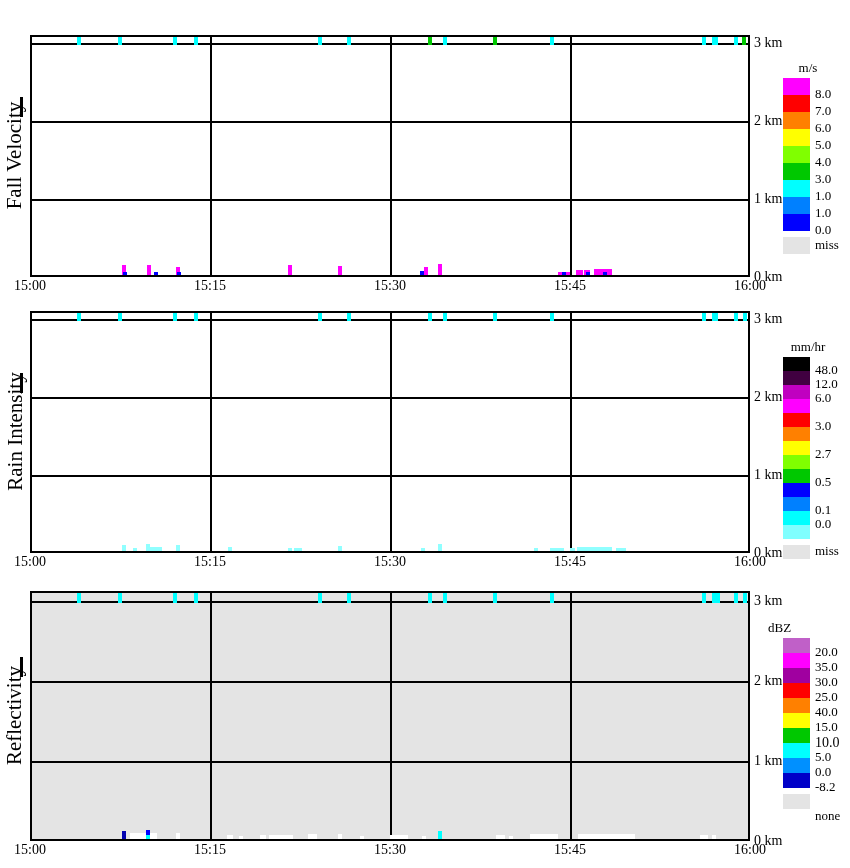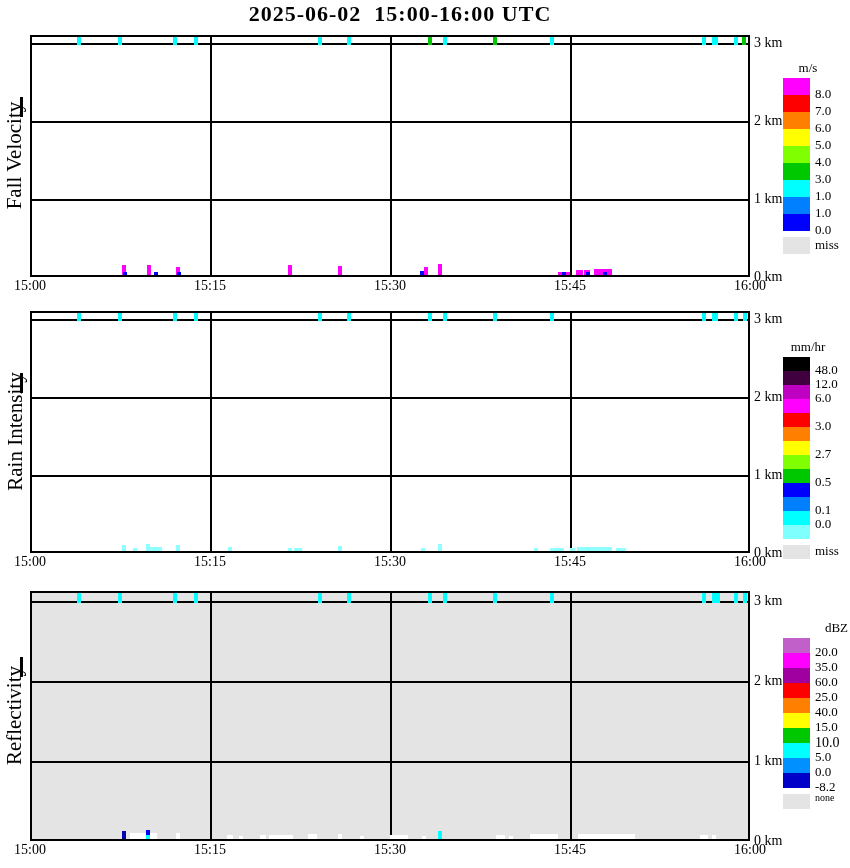--- a/index.html
+++ b/index.html
@@ -7,21 +7,20 @@
         font-family:"Liberation Serif", "DejaVu Serif", serif;overflow:hidden;}
   .fig-title{position:absolute;top:2px;left:30px;width:740px;text-align:center;
         font-size:22px;font-weight:bold;letter-spacing:1px;white-space:pre;}
   .panel{position:absolute;border:2px solid #000;box-sizing:border-box;overflow:hidden;}
   span,div{line-height:1.1;}
 </style>
 </head>
 <body>
 
 <div class="page" id="fig">
-  <div class="fig-title">2025-06-02  15:00-16:00 UTC</div>
 <div class="panel" style="position: absolute; left: 30px; top: 35px; width: 720px; height: 242px; background: rgb(255, 255, 255);">
       <div style="position: absolute; left: 0px; right: 0px; top: 6px; height: 2px; background: rgb(0, 0, 0);"></div>
       <div style="position: absolute; left: 0px; right: 0px; top: 84px; height: 2px; background: rgb(0, 0, 0);"></div>
       <div style="position: absolute; left: 0px; right: 0px; top: 162px; height: 2px; background: rgb(0, 0, 0);"></div>
       <div style="position: absolute; top: 0px; bottom: 0px; left: 178px; width: 2px; background: rgb(0, 0, 0);"></div>
       <div style="position: absolute; top: 0px; bottom: 0px; left: 358px; width: 2px; background: rgb(0, 0, 0);"></div>
       <div style="position: absolute; top: 0px; bottom: 0px; left: 538px; width: 2px; background: rgb(0, 0, 0);"></div>
       <div style="position: absolute; left: 44.8px; top: 0px; width: 3.96px; height: 8px; background: rgb(0, 255, 255);"></div>
       <div style="position: absolute; left: 85.6px; top: 0px; width: 3.96px; height: 8px; background: rgb(0, 255, 255);"></div>
       <div style="position: absolute; left: 140.8px; top: 0px; width: 3.96px; height: 8px; background: rgb(0, 255, 255);"></div>
@@ -226,32 +225,32 @@
     <span style="position: absolute; left: 180px; top: 842px; width: 60px; text-align: center; font-size: 14px;">15:15</span>
     <span style="position: absolute; left: 360px; top: 842px; width: 60px; text-align: center; font-size: 14px;">15:30</span>
     <span style="position: absolute; left: 540px; top: 842px; width: 60px; text-align: center; font-size: 14px;">15:45</span>
     <span style="position: absolute; left: 720px; top: 842px; width: 60px; text-align: center; font-size: 14px;">16:00</span>
     <div style="position: absolute; left: 783px; top: 638px; width: 27px;">
       <div style="position: absolute; left: 0px; top: 0px; width: 100%; height: 15px; background: rgb(192, 96, 200);"></div>
       <span style="position: absolute; left: 32px; top: 7px; font-size: 13px; white-space: nowrap;">20.0</span>
       <div style="position: absolute; left: 0px; top: 15px; width: 100%; height: 15px; background: rgb(255, 0, 255);"></div>
       <span style="position: absolute; left: 32px; top: 22px; font-size: 13px; white-space: nowrap;">35.0</span>
       <div style="position: absolute; left: 0px; top: 30px; width: 100%; height: 15px; background: rgb(160, 0, 160);"></div>
-      <span style="position: absolute; left: 32px; top: 37px; font-size: 13px; white-space: nowrap;">60.0</span>
+      <span style="position: absolute; left: 32px; top: 37px; font-size: 13px; white-space: nowrap;">30.0</span>
       <div style="position: absolute; left: 0px; top: 45px; width: 100%; height: 15px; background: rgb(255, 0, 0);"></div>
       <span style="position: absolute; left: 32px; top: 52px; font-size: 13px; white-space: nowrap;">25.0</span>
       <div style="position: absolute; left: 0px; top: 60px; width: 100%; height: 15px; background: rgb(255, 128, 0);"></div>
       <span style="position: absolute; left: 32px; top: 67px; font-size: 13px; white-space: nowrap;">40.0</span>
       <div style="position: absolute; left: 0px; top: 75px; width: 100%; height: 15px; background: rgb(255, 255, 0);"></div>
       <span style="position: absolute; left: 32px; top: 82px; font-size: 13px; white-space: nowrap;">15.0</span>
       <div style="position: absolute; left: 0px; top: 90px; width: 100%; height: 15px; background: rgb(0, 200, 0);"></div>
       <span style="position: absolute; left: 32px; top: 97px; font-size: 14px; white-space: nowrap;">10.0</span>
       <div style="position: absolute; left: 0px; top: 105px; width: 100%; height: 15px; background: rgb(0, 255, 255);"></div>
       <span style="position: absolute; left: 32px; top: 112px; font-size: 13px; white-space: nowrap;">5.0</span>
       <div style="position: absolute; left: 0px; top: 120px; width: 100%; height: 15px; background: rgb(0, 144, 255);"></div>
       <span style="position: absolute; left: 32px; top: 127px; font-size: 13px; white-space: nowrap;">0.0</span>
       <div style="position: absolute; left: 0px; top: 135px; width: 100%; height: 15px; background: rgb(0, 0, 200);"></div>
       <span style="position: absolute; left: 32px; top: 142px; font-size: 13px; white-space: nowrap;">-8.2</span>
       <div style="position: absolute; left: 0px; top: 156px; width: 100%; height: 15px; background: rgb(228, 228, 228);"></div>
-      <span style="position: absolute; left: 32px; top: 154px; font-size: 10px;">none</span>
-    </div>
-    <div style="position: absolute; left: 768px; top: 621px; width: 80px; text-align: right; font-size: 13px;">dBZ</div>
+      <span style="position: absolute; left: 32px; top: 171px; font-size: 13px;">none</span>
+    </div>
+    <div style="position: absolute; left: 768px; top: 621px; width: 80px; text-align: left; font-size: 13px;">dBZ</div>
   </div>
 
 </body></html>

